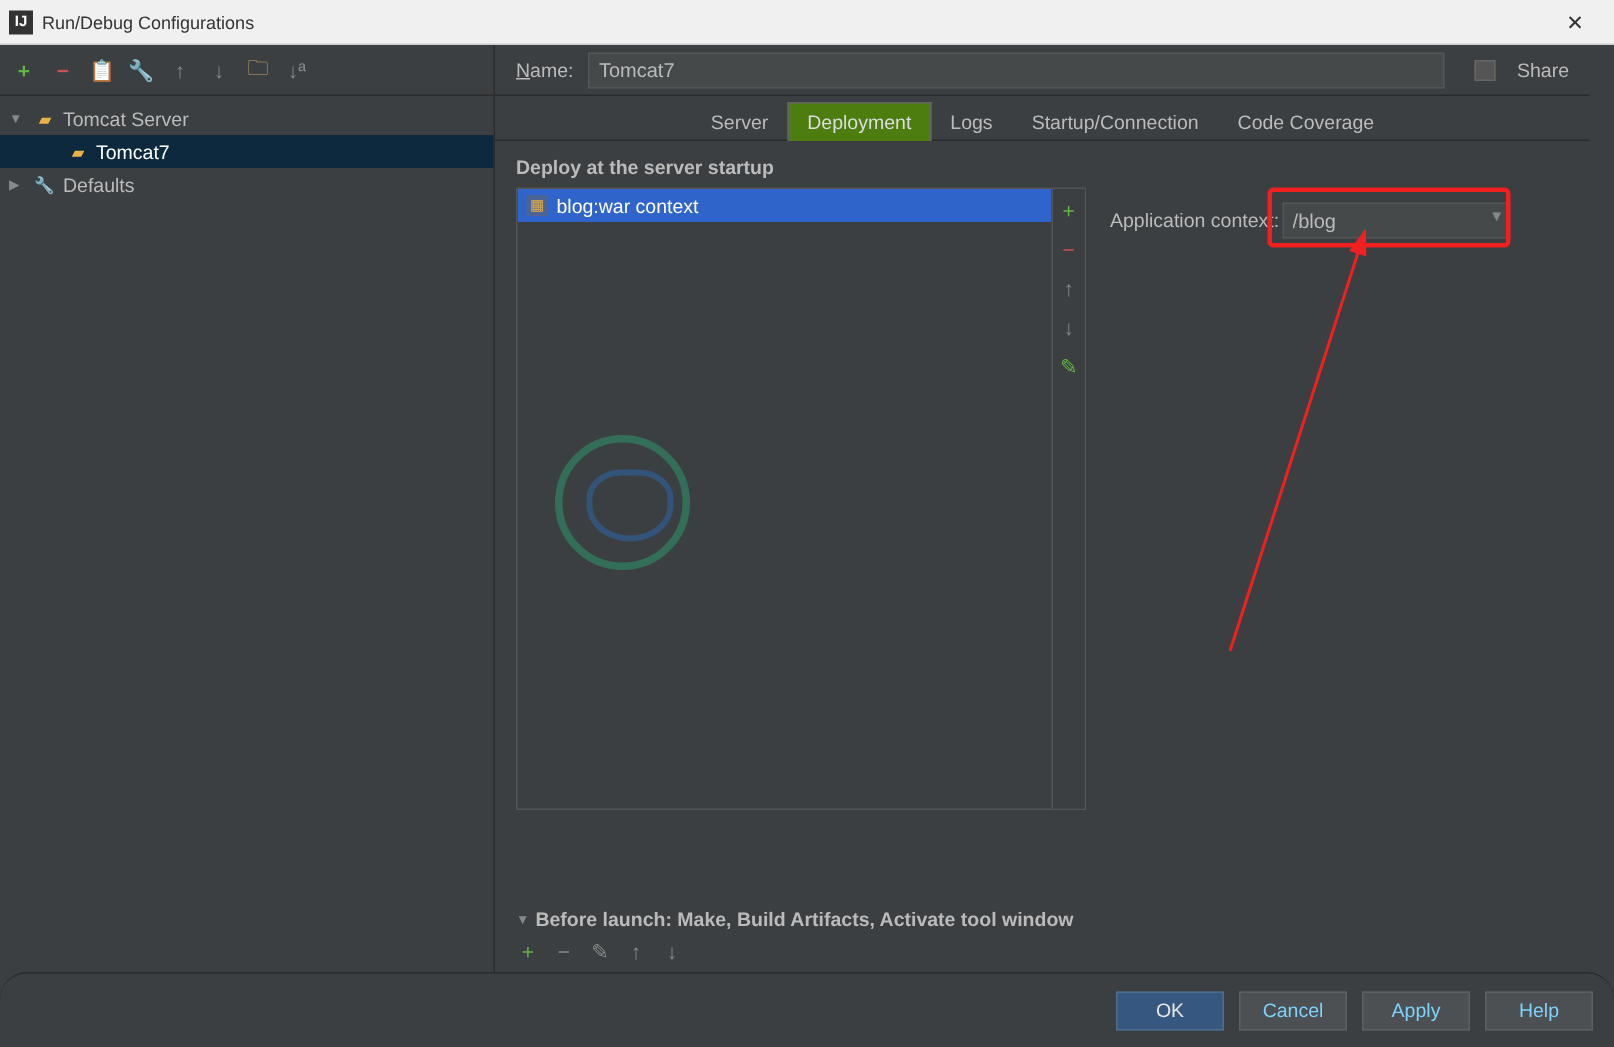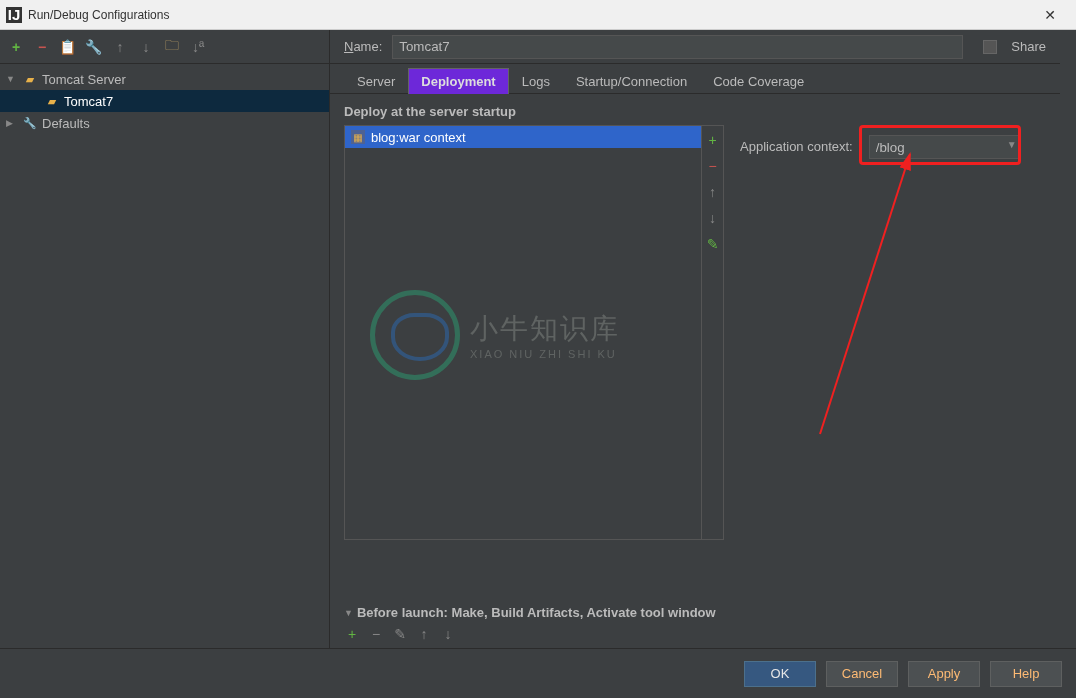--- a/index.html
+++ b/index.html
@@ -21,21 +21,21 @@
     display: flex;
     align-items: center;
     padding: 0 6px;
     color: #333;
     font-size: 12px;
   }
   .titlebar .app-icon {
     width: 16px; height:16px;
     background:#333;
     color:#fff;
-    font-size:15px;
+    font-size:10px;
     display:flex; align-items:center; justify-content:center;
     margin-right:6px;
     font-weight:bold;
   }
   .titlebar .title { flex:1; }
   .titlebar .close {
     width:40px; height:30px;
     display:flex; align-items:center; justify-content:center;
     font-size:14px; color:#333;
   }
@@ -121,34 +121,34 @@
     margin-right:4px;
   }
 
   
   .tabs {
     display:flex;
     padding: 4px 14px 0 14px;
     gap:0;
     border-bottom:1px solid #2b2b2b;
     height:30px;
+    justify-content:center;
   }
   .tab {
     padding: 4px 12px;
     color:#bbb;
     border:1px solid transparent;
     border-bottom:none;
     height:26px;
     display:flex; align-items:center;
   }
   .tab.active {
-    background:#6d28d9;
+    background:#4d7c0f;
     border-color:#646464;
     color:#ddd;
-    font-weight:bold;
   }
 
   .tab-content {
     padding: 10px 14px 10px 14px;
     flex:1;
     display:flex;
     flex-direction:column;
     min-height:0;
     position:relative;
   }
@@ -198,21 +198,21 @@
     padding-top:6px;
   }
   .side-btn { width:16px; height:16px; display:flex; align-items:center; justify-content:center; font-size:14px; color:#888; }
   .side-btn.green { color:#62b543; }
   .side-btn.red { color:#c75450; }
   .side-btn.pen { color:#62b543; }
 
   .context-area {
     display:flex;
     align-items:flex-start;
-    gap:16px;
+    gap:2px;
     position:relative;
     padding-top:10px;
   }
   .context-label { color:#bbb; padding-top:4px; }
   .context-field {
     height:24px;
     background:#45494a;
     border:1px solid #555;
     color:#bbb;
     padding:0 20px 0 6px;
@@ -244,27 +244,28 @@
   
   .bottom-bar {
     height:50px;
     display:flex;
     align-items:center;
     justify-content:flex-end;
     padding:0 14px;
     gap:10px;
     border-top:1px solid #2b2b2b;
     background:#3c3f41;
+    border-radius:18px;
   }
   .btn {
     min-width:72px;
     height:26px;
     background:#4c5052;
     border:1px solid #5e6060;
-    color:#fdba74;
+    color:#7dd3fc;
     padding:0 14px;
     display:flex; align-items:center; justify-content:center;
   }
   .btn.primary {
     background:#365880;
     border-color:#4c708c;
     color:#e6e6e6;
   }
 
   
@@ -418,17 +419,13 @@
 
 <div class="bottom-bar">
   <div class="btn primary">OK</div>
   <div class="btn">Cancel</div>
   <div class="btn">Apply</div>
   <div class="btn">Help</div>
 </div>
 
 <div class="watermark">
   <div class="wm-logo"></div>
-  <div class="wm-text">
-    <div class="big">小牛知识库</div>
-    <div class="small">XIAO NIU ZHI SHI KU</div>
-  </div>
 </div>
 
 </body></html>

